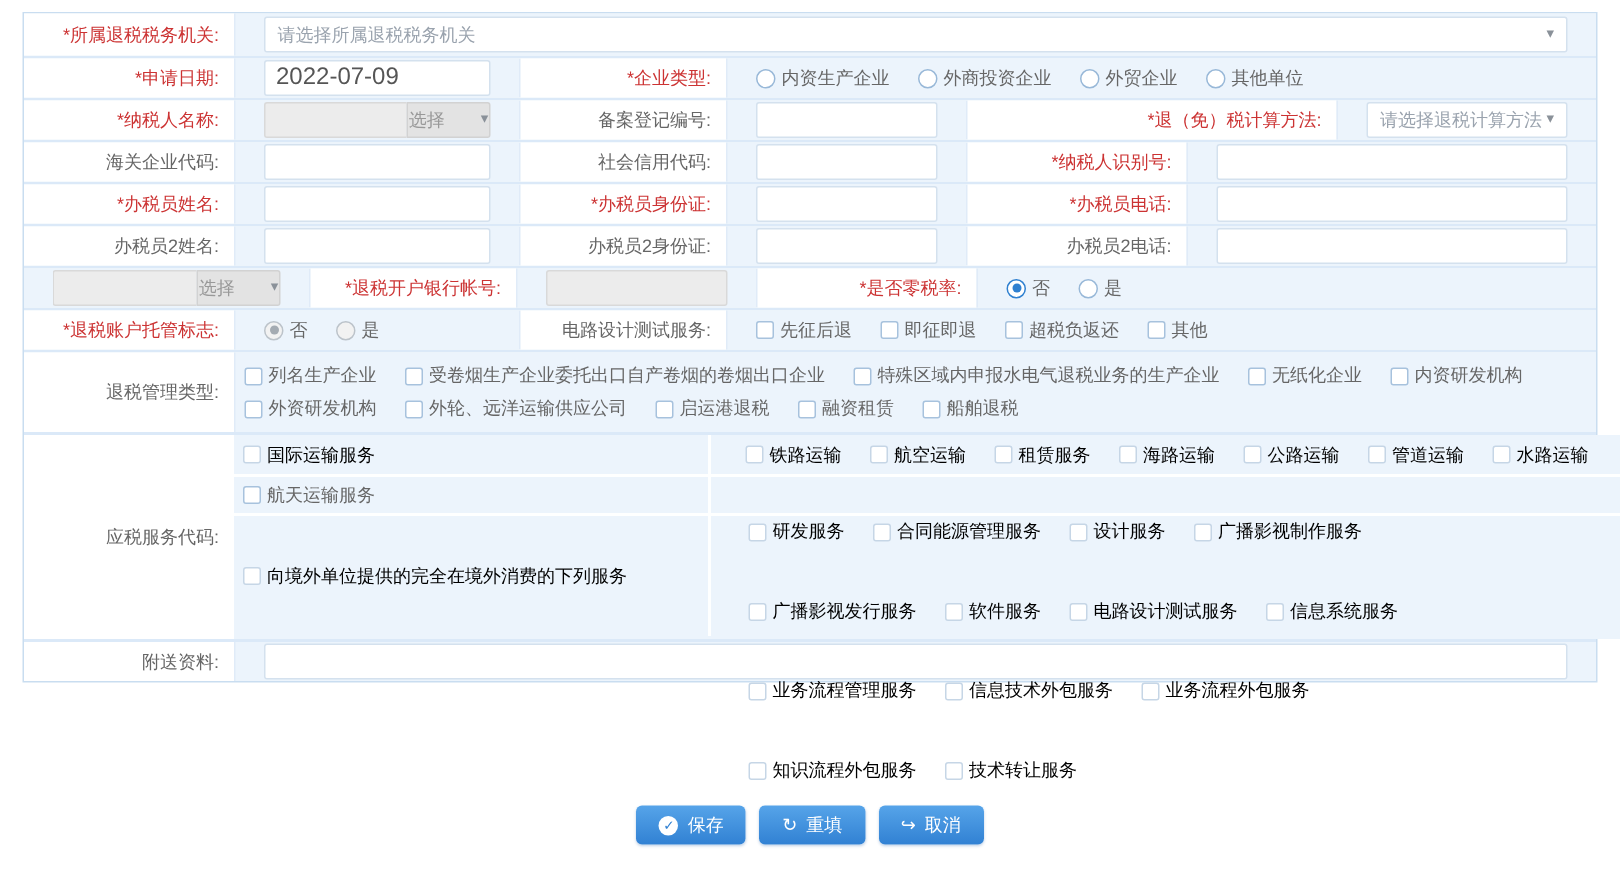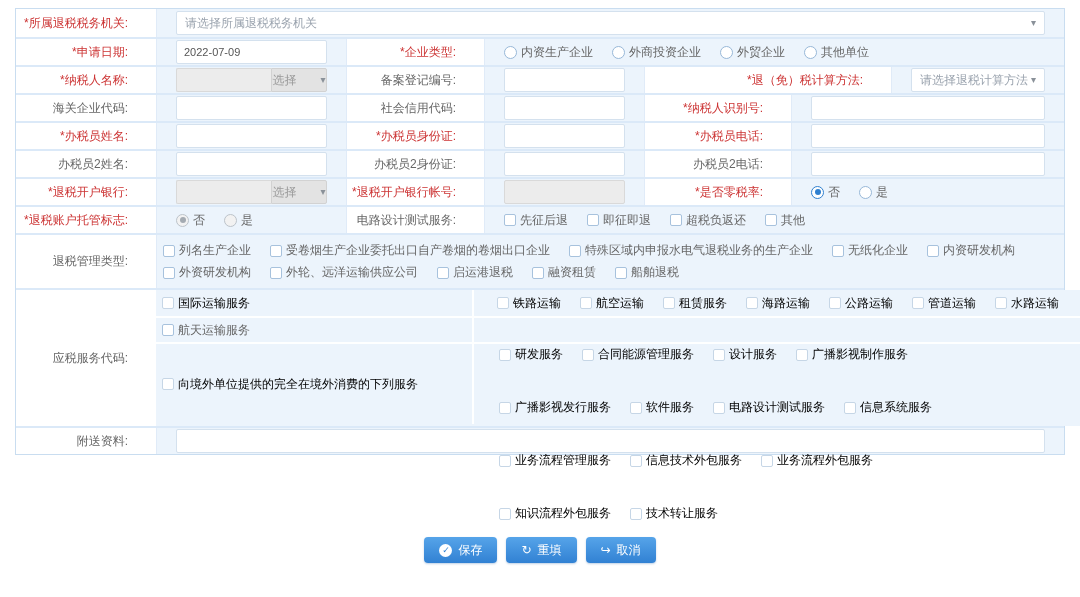--- a/index.html
+++ b/index.html
@@ -7,35 +7,35 @@
   .wrap { position: relative; width: 1080px; height: 597px; background: #fff; overflow: hidden; }
 
   .tbl { position: absolute; left: 15px; top: 8px; width: 1050px;
          border: 1px solid #c9ddf0; font-size: 12px; color: #666; }
   .row { display: flex; align-items: stretch; border-top: 2px solid #dbe9f8; }
   .row:first-child { border-top: none; }
   .h30 { height: 28px; }
 
   .lc, .fc { display: flex; align-items: center; border-left: 1px solid #e0ebf8; }
   .row > :first-child { border-left: none; }
-  .lc { justify-content: flex-end; padding-right: 28px; background: #fff; color: #666;
+  .lc { justify-content: flex-end; padding-right: 10px; background: #fff; color: #666;
         text-align: right; line-height: 1.2; }
   .lc.req { color: #cc3333; }
   .fc { background: #ecf4fc; padding: 2px 19px; }
 
   .w140 { width: 140px; flex: none; }
   .w190 { width: 190px; flex: none; }
   .w138 { width: 138px; flex: none; }
   .w160 { width: 160px; flex: none; }
   .w147 { width: 147px; flex: none; }
   .w247 { width: 247px; flex: none; }
   .grow { flex: 1 1 auto; min-width: 0; }
 
   input.txt { width: 100%; height: 24px; border: 1px solid #d4e1ee; border-radius: 2px;
-              background: #fff; padding: 0 7px; font-size: 11px; color: #555; outline: none;
+              background: #fff; padding: 0 7px; font-size: 16px; color: #555; outline: none;
               font-family: inherit; }
   input.txt:disabled, input.txt.dis { background: #ececec; border-color: #d9d9d9; }
 
   .pselect { flex: 1; height: 24px; background: #fff; border: 1px solid #d4e1ee; border-radius: 2px;
              display: flex; align-items: center; justify-content: space-between; padding: 0 8px;
              color: #9aa3ae; cursor: pointer; }
   .caret { color: #8a9199; font-size: 10px; line-height: 1; }
 
   .combo { display: flex; flex: 1; height: 24px; }
   .combo input { flex: 1; height: 24px; border: 1px solid #d9d9d9; border-right: none;
@@ -187,21 +187,20 @@
       <div class="fc w160">
           <input class="txt" style="">
         </div>
       <div class="lc w147">办税员2电话:</div>
       <div class="fc grow">
           <input class="txt" style="">
         </div>
     </div>
 
     <div class="row h30">
-      <div class="lc req w140">*退税开户银行:</div>
       <div class="fc w190">
         <div class="combo">
           <input class="txt dis" disabled="" style="">
           <div class="selbtn">
             <span>选择</span>
             <span class="caret">▾</span>
           </div>
         </div>
       </div>
       <div class="lc req w138">*退税开户银行帐号:</div>

